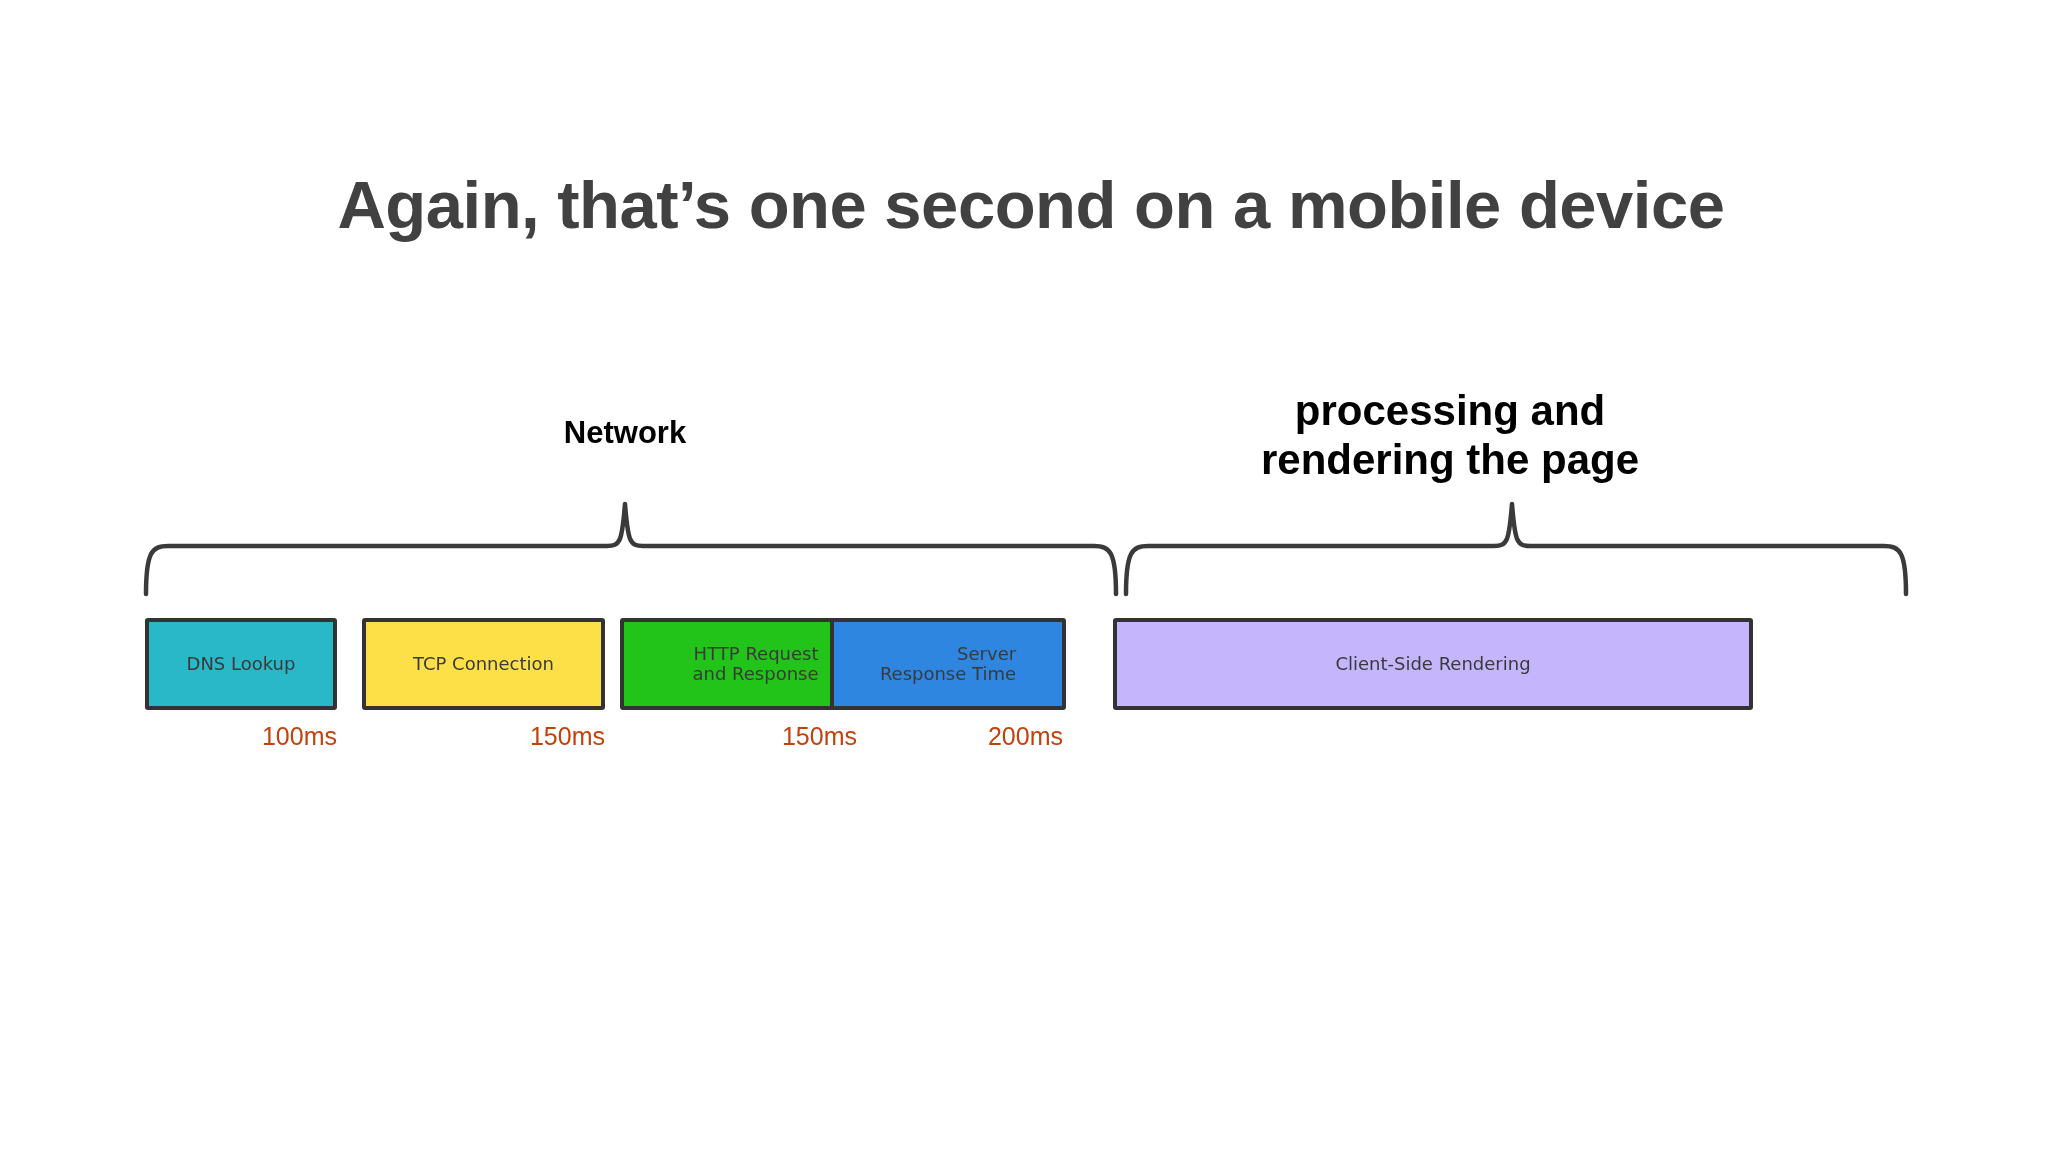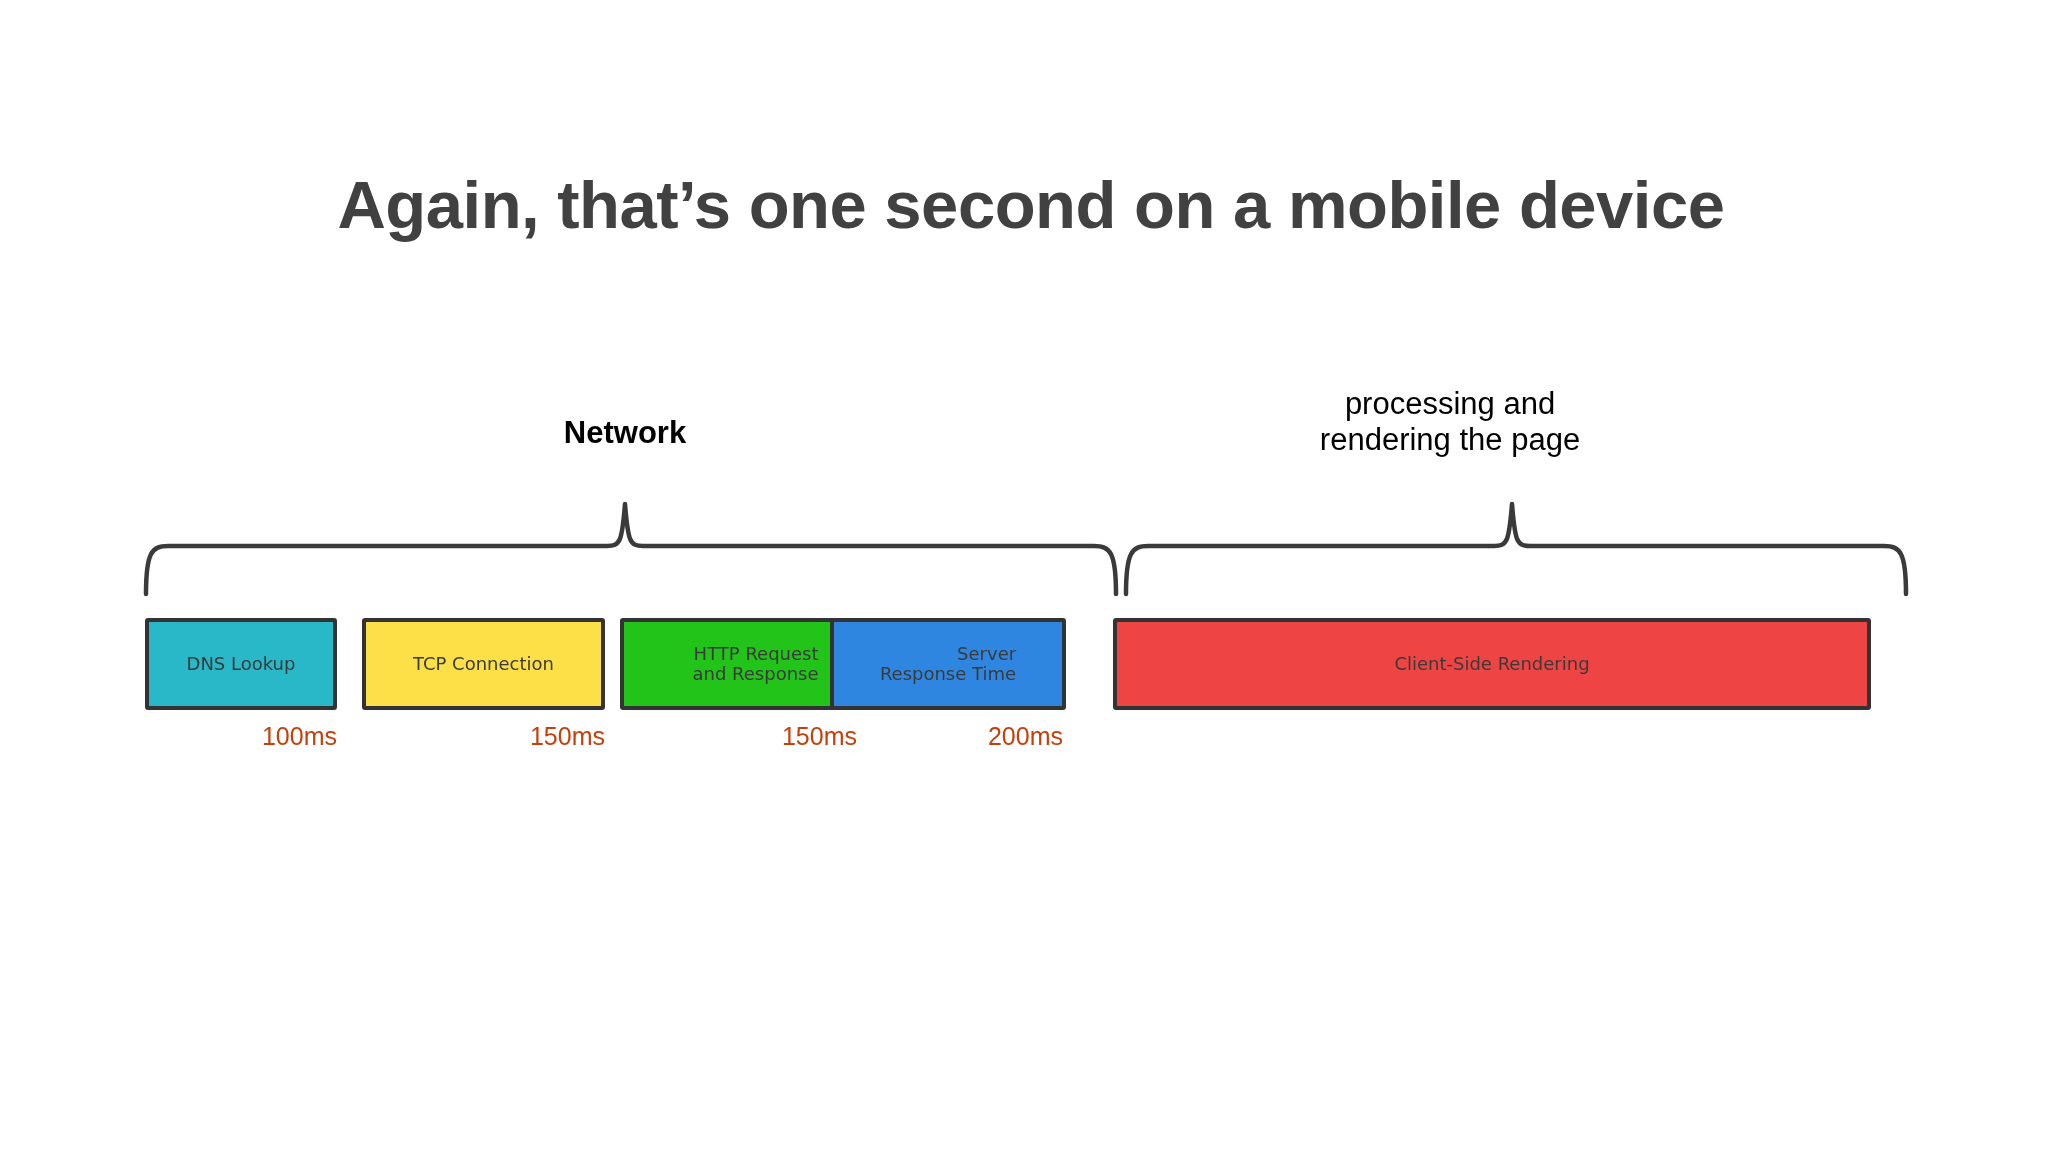--- a/index.html
+++ b/index.html
@@ -53,22 +53,22 @@
     top: 408px;
     width: 400px;
     font-size: 31px;
     font-weight: bold;
     margin-top: 7px;
   }
   #processing-label {
     left: 1180px;
     top: 386px;
     width: 540px;
-    font-size: 31px;
-    font-weight: normal;
+    font-size: 42px;
+    font-weight: bold;
   }
 
   
   #braces {
     position: absolute;
     left: 0;
     top: 490px;
     width: 2048px;
     height: 110px;
   }
@@ -163,21 +163,21 @@
     <div class="seg" style="left:475px; width:271px; background:#22c41a;">
       <span class="seg-label">HTTP Request
 and Response</span>
     </div>
 
     <div class="seg" style="left:685px; width:236px; background:#2f86e0;">
       <span class="seg-label">Server
 Response Time</span>
     </div>
 
-    <div class="seg" style="left:968px; width:758px; background:#ef4444;">
+    <div class="seg" style="left:968px; width:640px; background:#c4b5fd;">
       <span class="seg-label">Client-Side Rendering</span>
     </div>
 
   </div>
 
   <div id="durations">
     <div class="dur" style="left:0px; width:192px;">100ms</div>
 
     <div class="dur" style="left:217px; width:243px;">150ms</div>
 

